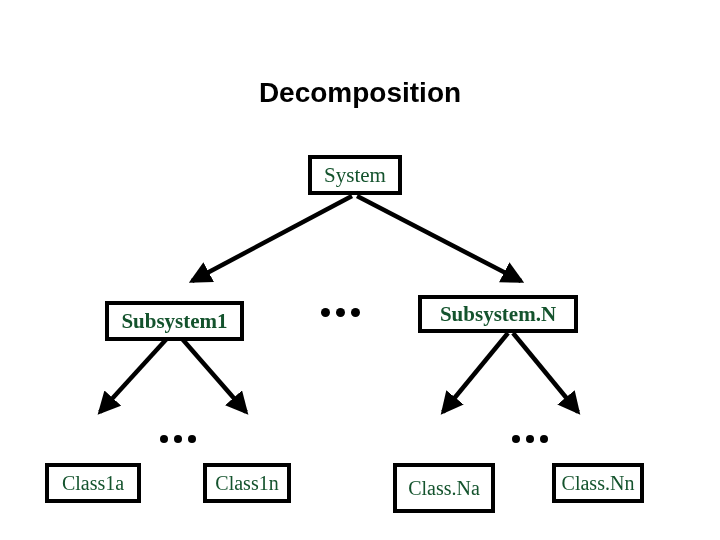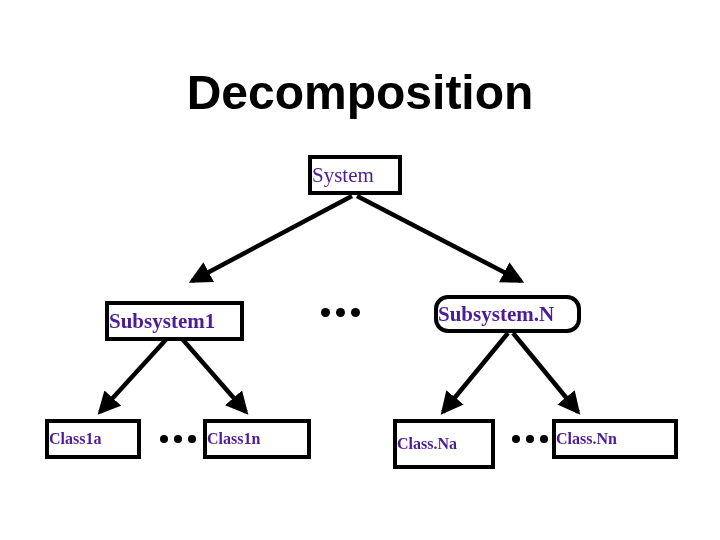--- a/index.html
+++ b/index.html
@@ -20,59 +20,60 @@
   }
   
   #slide-title {
     position: absolute;
     left: 0;
     top: 72px;
     width: 720px;
     text-align: center;
     font-family: "Liberation Sans", "DejaVu Sans", sans-serif;
     font-weight: bold;
-    font-size: 48px;
+    font-size: 28px;
     line-height: 42px;
     color: #000000;
     letter-spacing: 0px;
     white-space: nowrap;
   }
   
   #arrow-layer {
     position: absolute;
     left: 0;
     top: 0;
     width: 720px;
     height: 540px;
     pointer-events: none;
   }
   
   .node-box {
     position: absolute;
     box-sizing: border-box;
     background: #ffffff;
     border: 4px solid #000000;
-    color: #4c1d95;
+    color: #14532d;
     display: flex;
     align-items: center;
-    justify-content: flex-start;
+    justify-content: center;
     white-space: nowrap;
     font-family: "Liberation Serif", "DejaVu Serif", serif;
   }
   .node-box.level-1 {
     font-size: 21px;
     font-weight: normal;
   }
   .node-box.level-2 {
     font-size: 21px;
     font-weight: bold;
   }
   .node-box.level-3 {
-    font-size: 16px;
-    font-weight: bold;
+    font-size: 20px;
+    font-weight: normal;
+    margin-top: 44px;
   }
   
   .ellipsis {
     position: absolute;
     display: flex;
     align-items: center;
     justify-content: center;
     gap: 6px;
   }
   .ellipsis .dot {
@@ -121,45 +122,45 @@
   <div class="node-box level-2" style="left:105px; top:301px; width:139px; height:40px;">
     <span>Subsystem1</span>
   </div>
 
   <div class="ellipsis" style="left:318px; top:300px; width:45px; height:24px;">
     <span class="dot"></span>
     <span class="dot"></span>
     <span class="dot"></span>
   </div>
 
-  <div class="node-box level-2" style="left:434px; top:295px; width:147px; height:38px;border-radius:14px;">
+  <div class="node-box level-2" style="left:418px; top:295px; width:160px; height:38px;">
     <span>Subsystem.N</span>
   </div>
 
   <div class="node-box level-3" style="left:45px; top:419px; width:96px; height:40px;">
     <span>Class1a</span>
   </div>
 
   <div class="ellipsis small" style="left:156px; top:427px; width:43px; height:24px;">
     <span class="dot"></span>
     <span class="dot"></span>
     <span class="dot"></span>
   </div>
 
-  <div class="node-box level-3" style="left:203px; top:419px; width:108px; height:40px;">
+  <div class="node-box level-3" style="left:203px; top:419px; width:88px; height:40px;">
     <span>Class1n</span>
   </div>
 
   <div class="node-box level-3" style="left:393px; top:419px; width:102px; height:50px;">
     <span>Class.Na</span>
   </div>
 
   <div class="ellipsis small" style="left:508px; top:427px; width:43px; height:24px;">
     <span class="dot"></span>
     <span class="dot"></span>
     <span class="dot"></span>
   </div>
 
-  <div class="node-box level-3" style="left:552px; top:419px; width:126px; height:40px;">
+  <div class="node-box level-3" style="left:552px; top:419px; width:92px; height:40px;">
     <span>Class.Nn</span>
   </div>
 
 </div>
 
 </body></html>

